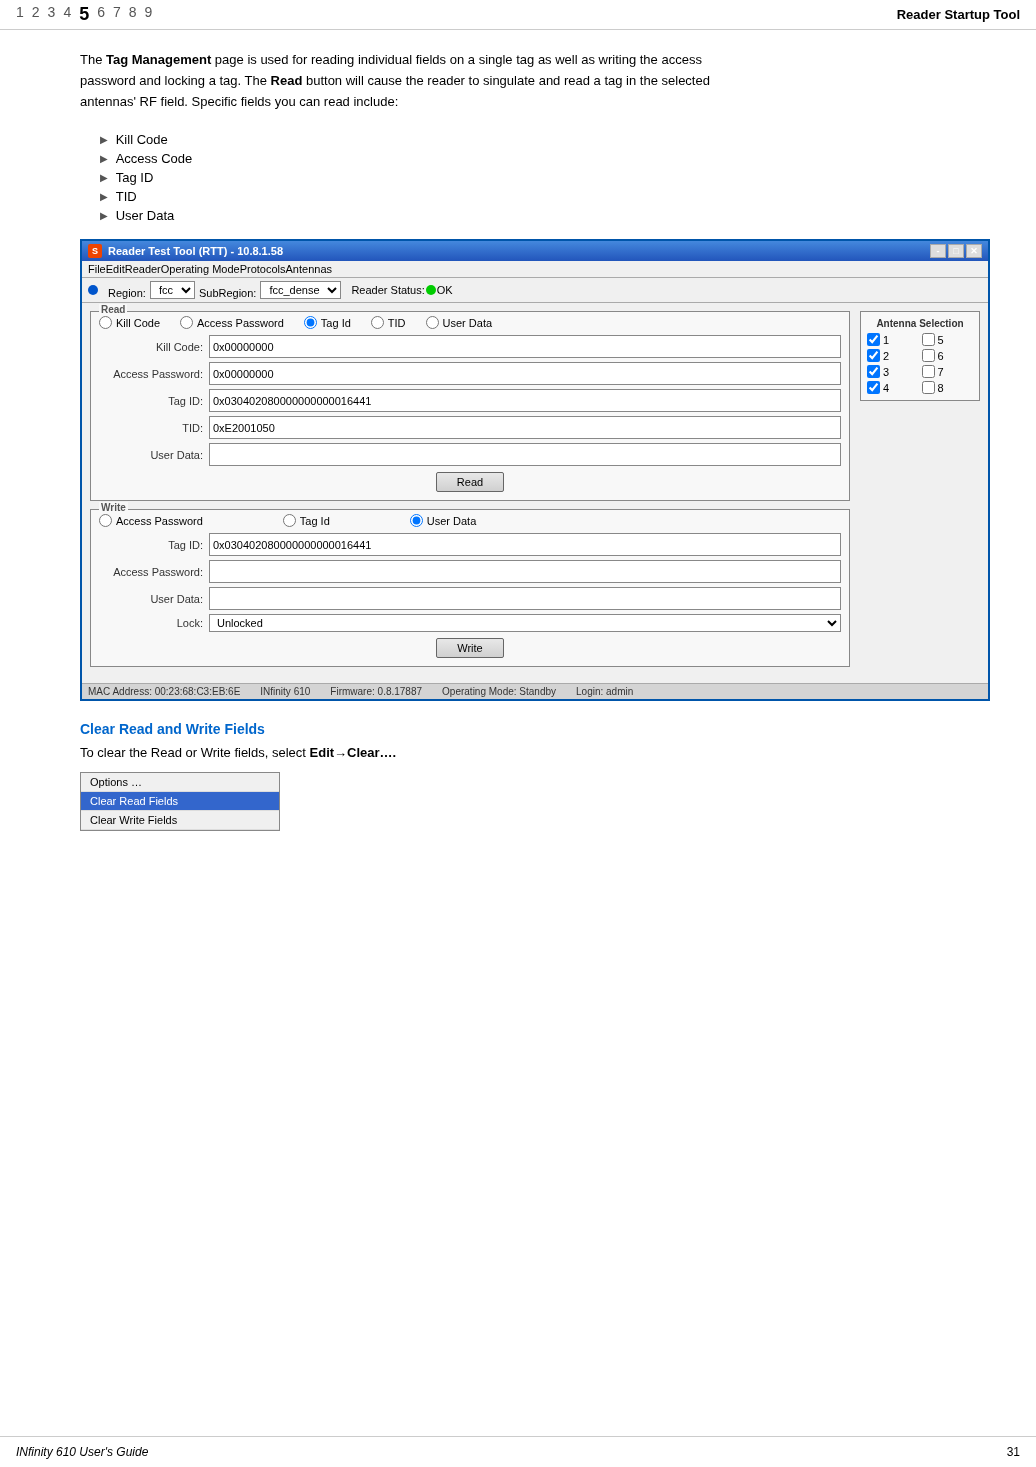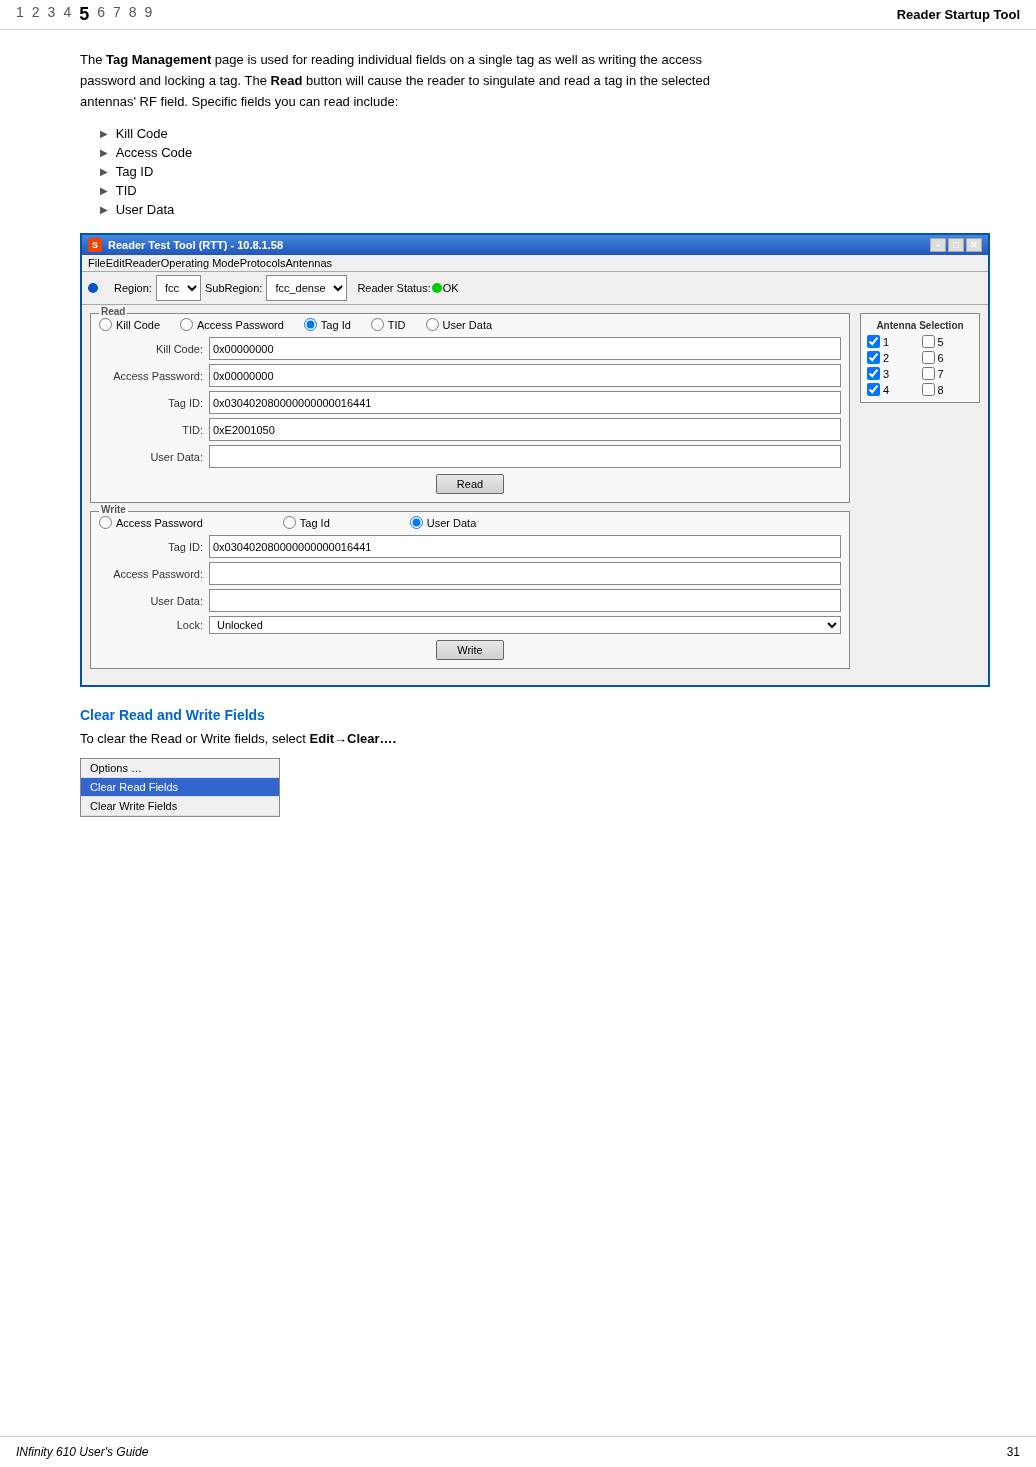--- a/index.html
+++ b/index.html
@@ -46,21 +46,21 @@
     .section-title {
       font-size: 16px;
       font-weight: bold;
       margin-bottom: 14px;
       color: #000;
     }
 
     .body-text {
       font-size: 13px;
       line-height: 1.6;
-      margin-bottom: 14px;
+      margin-bottom: 20px;
       max-width: 680px;
     }
     .body-text strong { font-weight: bold; }
 
     .bullet-list {
       list-style: none;
       margin: 0 0 16px 20px;
     }
     .bullet-list li {
       display: flex;
@@ -141,30 +141,29 @@
       background: #f0f0f0;
       padding: 3px 6px;
       display: flex;
       align-items: center;
       gap: 10px;
       border-bottom: 1px solid #aaa;
       font-size: 11px;
     }
     .toolbar-region {
       display: flex;
-      align-items: center;
+      align-items: flex-end;
       gap: 4px;
-      margin-left: 6px;
     }
     .toolbar-select {
       border: 1px solid #888;
       background: #fff;
       padding: 1px 4px;
       font-size: 11px;
-      height: 26px;
+      height: 18px;
     }
     .status-indicator {
       display: flex;
       align-items: center;
       gap: 1px;
     }
     .status-dot {
       width: 10px;
       height: 10px;
       border-radius: 50%;
@@ -567,20 +566,27 @@
             <label class="antenna-item"><input type="checkbox" style=""> 6</label>
             <label class="antenna-item"><input type="checkbox" checked="" style=""> 3</label>
             <label class="antenna-item"><input type="checkbox" style=""> 7</label>
             <label class="antenna-item"><input type="checkbox" checked="" style=""> 4</label>
             <label class="antenna-item"><input type="checkbox" style=""> 8</label>
           </div>
         </div>
       </div>
     </div>
 
+    <div class="rtt-statusbar">
+      <span>MAC Address: 00:23:68:C3:EB:6E</span>
+      <span>INfinity 610</span>
+      <span>Firmware: 0.8.17887</span>
+      <span>Operating Mode: Standby</span>
+      <span>Login: admin</span>
+    </div>
   </div>
 
   <div style="margin-top:16px;">
     <div class="subsection-title">Clear Read and Write Fields</div>
     <p class="para-text">
       To clear the Read or Write fields, select <strong>Edit→Clear….</strong>
     </p>
 
     <div class="context-menu-img">
       <div class="ctx-item">Options …</div>

